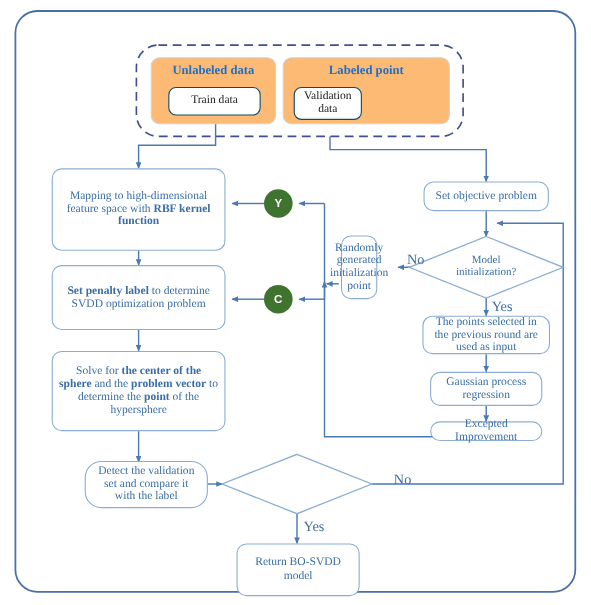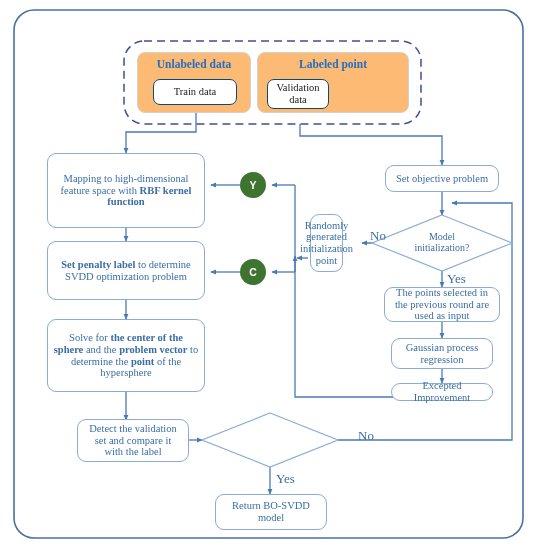--- a/index.html
+++ b/index.html
@@ -115,27 +115,27 @@
     </span>
   </div>
 
   <div class="node rbox flowbox" style="left:47px;top:319px;width:158px;height:73px;">
     <span>
       Solve for <b>the center of the<br>sphere</b> and the <b>problem vector</b> to<br>
       determine the <b>point</b> of the<br>hypersphere
     </span>
   </div>
 
-  <div class="node rbox flowbox" style="left:77px;top:419px;width:112px;height:43px;">
+  <div class="node rbox flowbox" style="left:77px;top:419px;width:112px;height:43px;border-radius:15px;">
     <span>
       Detect the validation<br>set and compare it<br>with the label
     </span>
   </div>
 
-  <div class="node rbox flowbox" style="left:215px;top:494px;width:112px;height:36px;">
+  <div class="node rbox flowbox" style="left:215px;top:494px;width:112px;height:48px;">
     <span>
       Return BO-SVDD<br>model
     </span>
   </div>
 
   <div class="node rbox flowbox" style="left:385px;top:165px;width:114px;height:27px;">
     <span>Set objective problem</span>
   </div>
 
   <div class="node rbox flowbox" style="left:310px;top:214px;width:33px;height:58px;">

